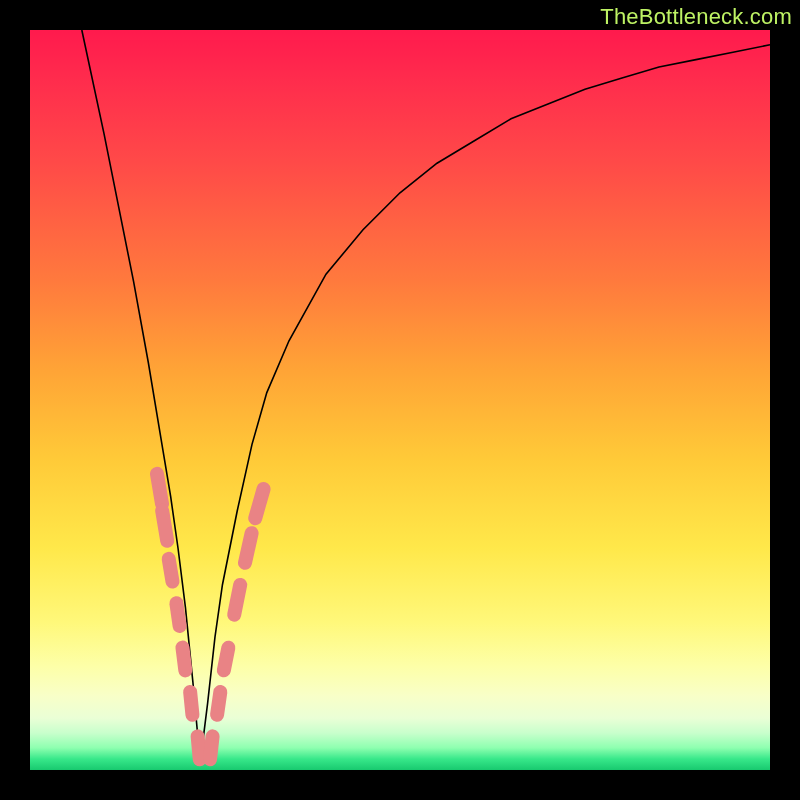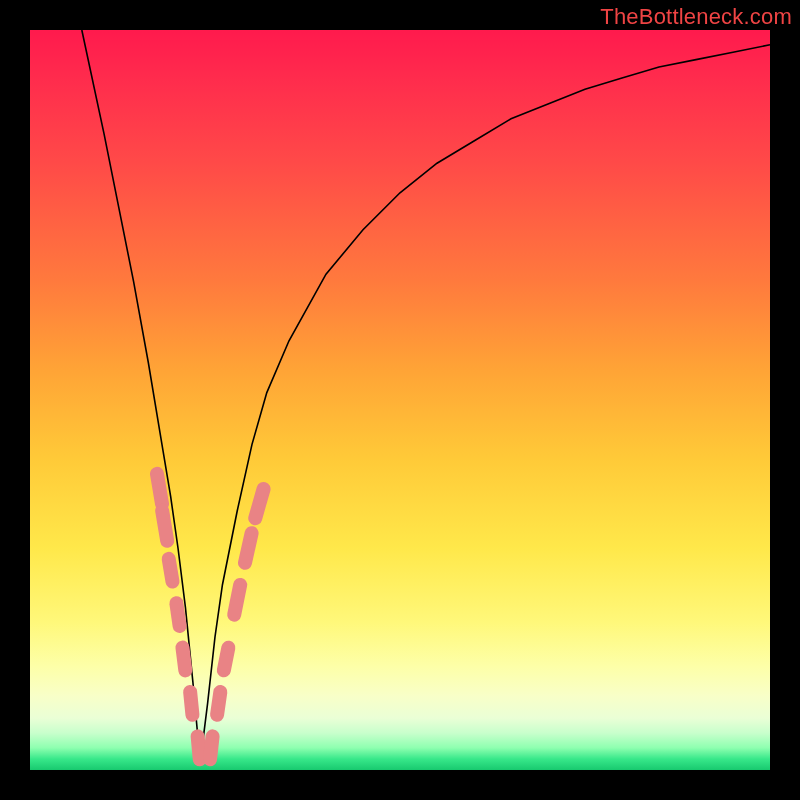--- a/index.html
+++ b/index.html
@@ -41,21 +41,21 @@
       #c8ffcc 95%,
       #8effb0 97%,
       #38e88a 98.5%,
       #18c96f 100%
     );
   }
   .watermark {
     position: absolute;
     top: 4px;
     right: 8px;
-    color: #ef4444;
+    color: #bef264;
     font-size: 22px;
     letter-spacing: 0.2px;
     user-select: none;
   }
   svg.curve {
     position: absolute;
     top: 0; left: 0;
     width: 740px;
     height: 740px;
     overflow: visible;

